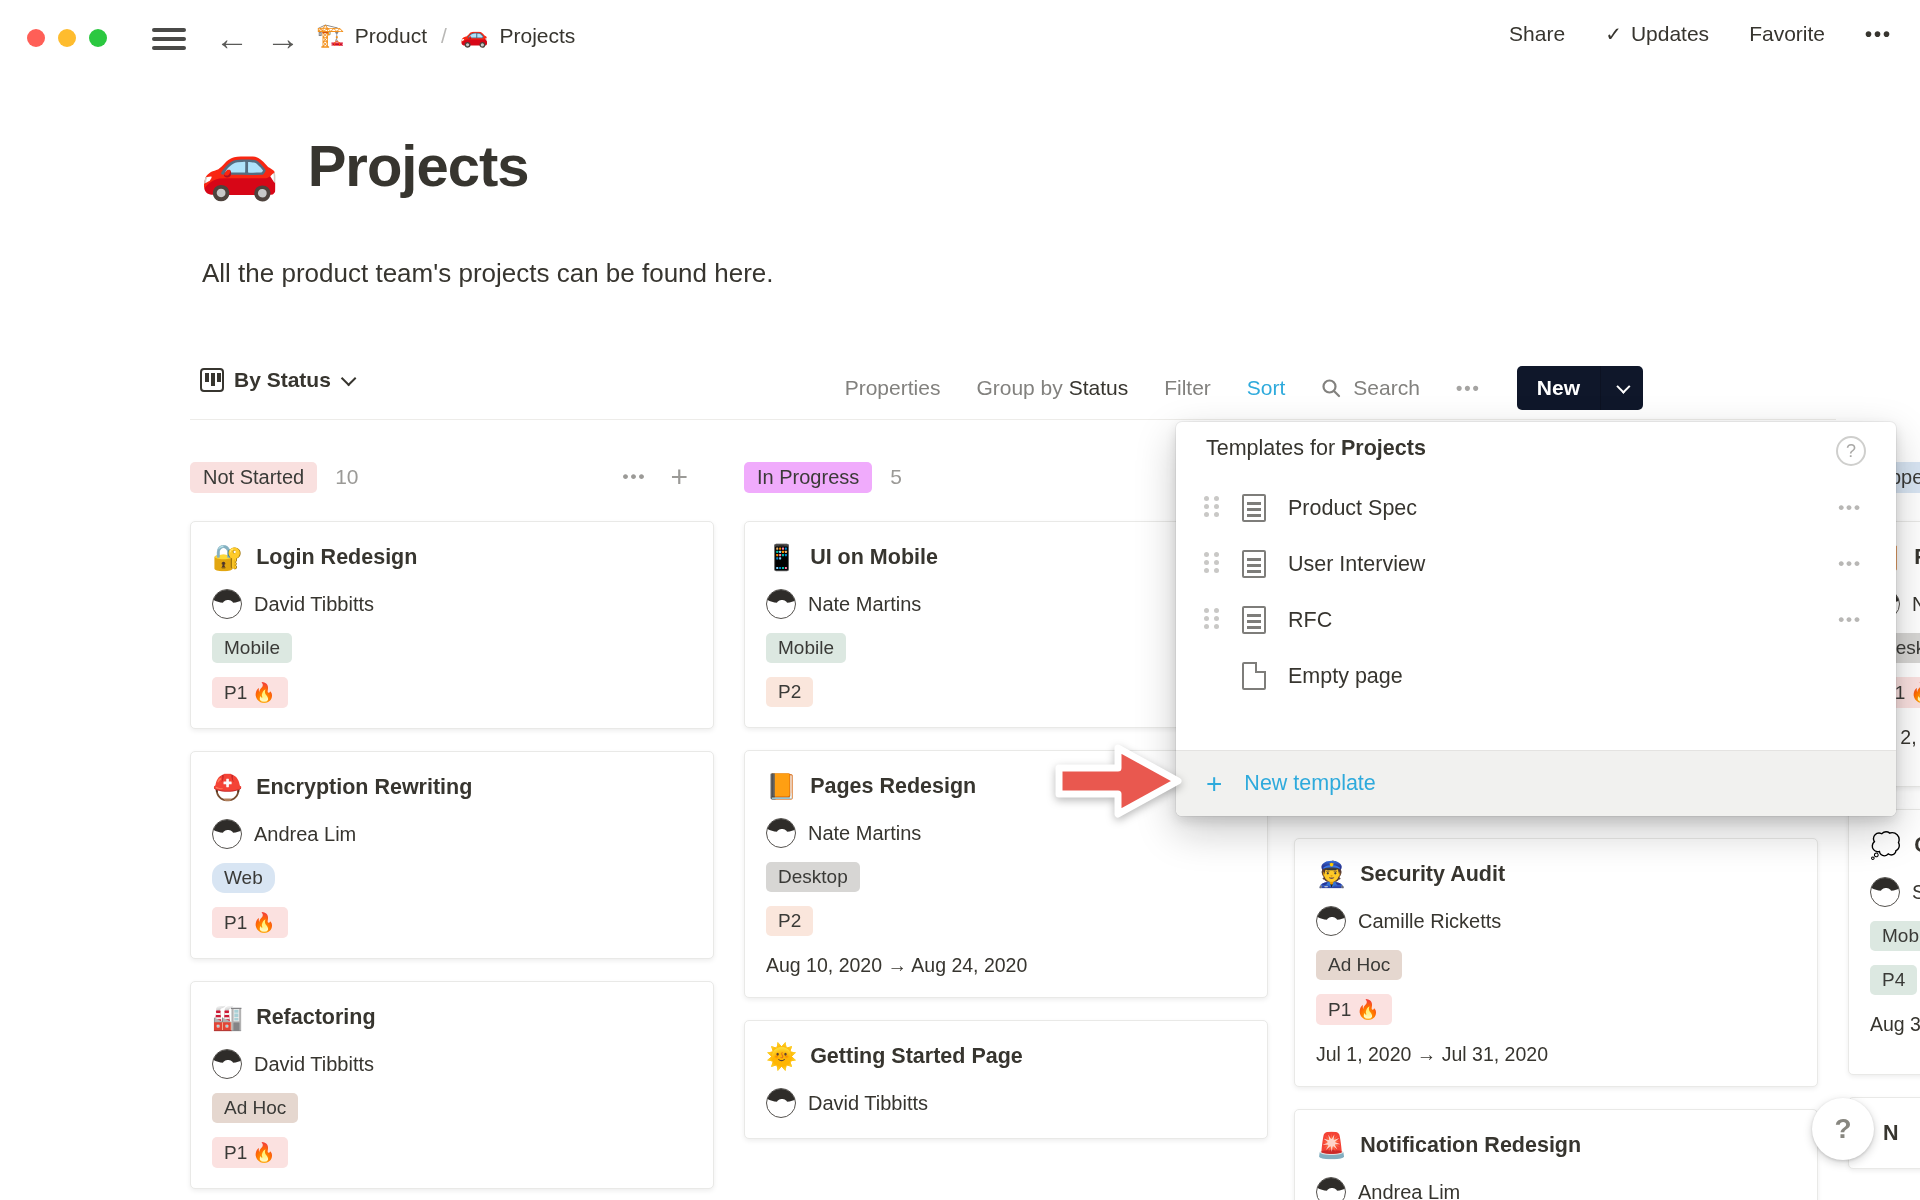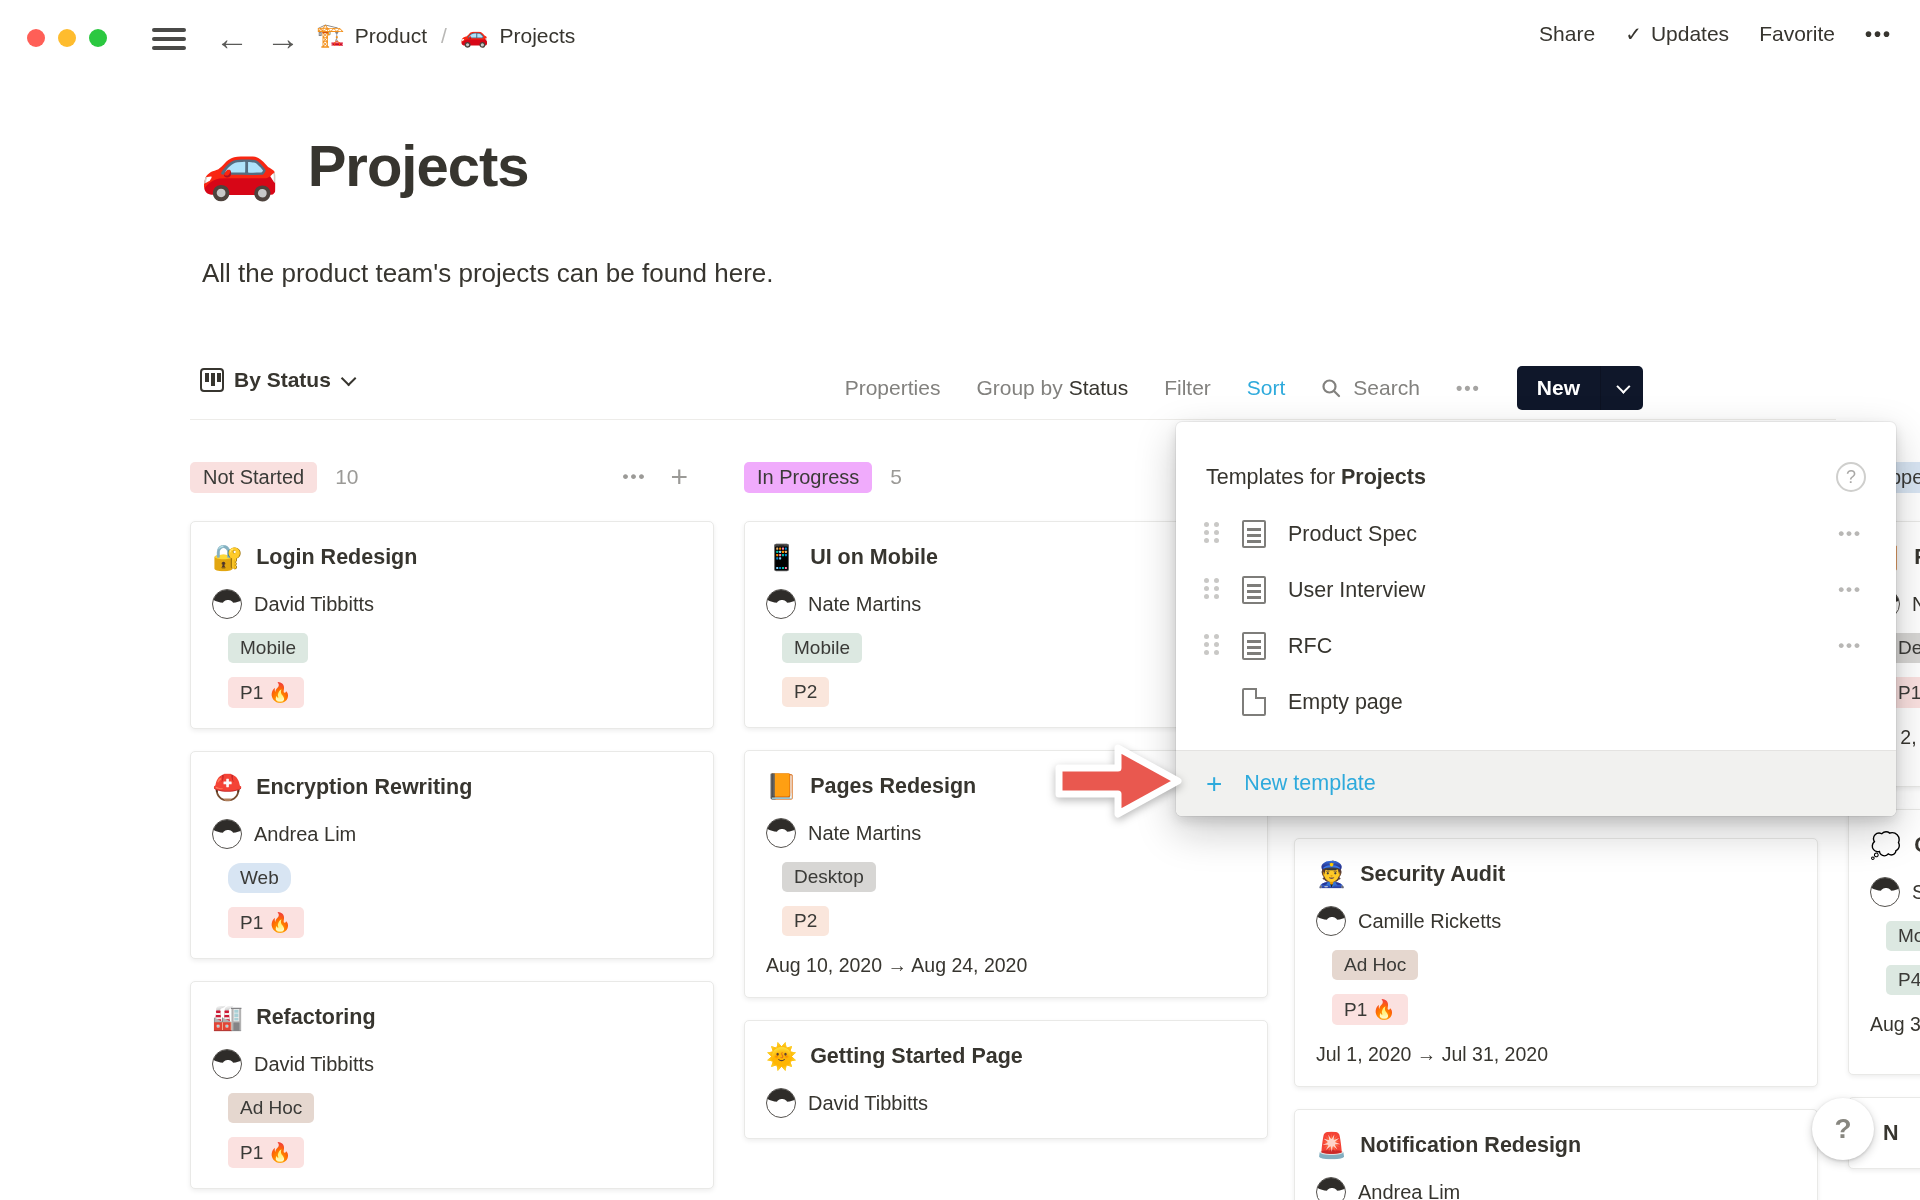--- a/index.html
+++ b/index.html
@@ -8,21 +8,21 @@
 
   
   #topbar { position:absolute; left:0; top:0; width:1920px; height:78px; background:#fff; }
   .tlight { position:absolute; top:29px; width:18px; height:18px; border-radius:50%; }
   #menu-btn { position:absolute; left:152px; top:28px; width:34px; height:22px; cursor:pointer; }
   #menu-btn span { display:block; height:3.5px; background:#4A4A48; border-radius:2px; margin-bottom:5.5px; }
   .nav-arrow { position:absolute; top:18px; font-size:34px; color:#5A5A58; line-height:40px; }
   #breadcrumb { position:absolute; left:316px; top:22px; font-size:21px; display:flex; align-items:center; gap:10px; }
   .crumb-emoji { font-size:23px; }
   .crumb-sep { color:#B9B8B6; padding:0 4px; }
-  #topbar-right { position:absolute; right:28px; top:22px; display:flex; align-items:center; gap:30px; font-size:21px; }
+  #topbar-right { position:absolute; right:28px; top:22px; display:flex; align-items:center; gap:40px; font-size:21px; }
   .top-action { display:flex; align-items:center; gap:9px; cursor:pointer; }
   .check-glyph { font-size:20px; color:#37352F; }
   .dots { color:#37352F; font-size:20px; letter-spacing:2px; font-weight:bold; }
 
   
   #page-header { position:absolute; left:200px; top:132px; display:flex; align-items:center; gap:28px; }
   #page-emoji { font-size:64px; line-height:1; }
   #page-title { font-size:58px; font-weight:700; letter-spacing:-1px; }
   #page-desc { position:absolute; left:202px; top:258px; font-size:26px; }
 
@@ -55,27 +55,27 @@
   .col-controls .plus { font-size:30px; font-weight:300; line-height:20px; cursor:pointer; }
   .cards { display:flex; flex-direction:column; gap:22px; }
   .card { background:#fff; border:1px solid #E9E9E7; border-radius:5px; box-shadow:0 2px 5px rgba(15,15,15,0.07); padding:20px 21px; cursor:pointer; }
   .card-title { display:flex; align-items:center; gap:13px; font-size:21.5px; font-weight:600; line-height:30px; }
   .card-emoji { font-size:25px; line-height:1; }
   .card-person { display:flex; align-items:center; gap:12px; margin-top:17px; font-size:20px; }
   .avatar { width:30px; height:30px; border-radius:50%; background:#fff; border:1px solid #55524E; position:relative; overflow:hidden; flex:none; }
   .avatar:before { content:""; position:absolute; left:-2px; top:-3px; width:34px; height:16px; border-radius:50% 50% 45% 45%; background:#2E2C29; }
   .avatar:after { content:""; position:absolute; left:9px; top:10px; width:12px; height:14px; border-radius:45%; background:#fff; }
   .tag { display:inline-block; font-size:19px; padding:4px 12px; border-radius:5px; margin-top:14px; color:#3A3A37; width:max-content; }
-  .card .tag { display:table;margin-left:16px; }
+  .card .tag { display:table; }
   .card-dates { margin-top:18px; font-size:19.5px; color:#37352F; white-space:nowrap; }
 
   
   #popup { position:absolute; left:1176px; top:422px; width:720px; height:394px; background:#fff; border-radius:6px; z-index:40;
     box-shadow:0 0 0 1px rgba(15,15,15,0.05), 0 5px 12px rgba(15,15,15,0.12), 0 15px 40px rgba(15,15,15,0.22); }
-  #popup-header { display:flex; align-items:center; padding:40px 30px 14px 30px; font-size:21.5px; }
+  #popup-header { display:flex; align-items:flex-start; padding:14px 30px 14px 30px; font-size:21.5px; }
   #popup-header b { font-weight:700; }
   .help-ring { margin-left:auto; width:30px; height:30px; border:2px solid #CFCFCD; border-radius:50%; color:#A9A8A6; font-size:18px; display:flex; align-items:center; justify-content:center; cursor:pointer; }
   .tpl-item { display:flex; align-items:center; height:56px; padding:0 34px 0 28px; font-size:21.5px; cursor:pointer; }
   .drag-handle { width:18px; height:24px; margin-right:20px; flex:none; display:grid; grid-template-columns:5px 5px; grid-auto-rows:5px; gap:3px 5px; }
   .drag-handle i { background:#C9C8C6; border-radius:50%; }
   .drag-spacer { width:38px; flex:none; }
   .doc-icon { width:24px; height:28px; border:2px solid #7E7D7A; border-radius:2px; margin-right:22px; flex:none; position:relative; }
   .doc-icon.lines:before { content:""; position:absolute; left:3px; right:3px; top:6px; height:2.5px; background:#7E7D7A; box-shadow:0 6px 0 #7E7D7A, 0 12px 0 #7E7D7A; }
   .doc-icon.blank:before { content:""; position:absolute; right:-2px; top:-2px; width:9px; height:9px; background:#fff; border-left:2px solid #7E7D7A; border-bottom:2px solid #7E7D7A; }
   .tpl-more { margin-left:auto; color:#B8B7B5; font-size:17px; letter-spacing:2px; font-weight:bold; cursor:pointer; }

